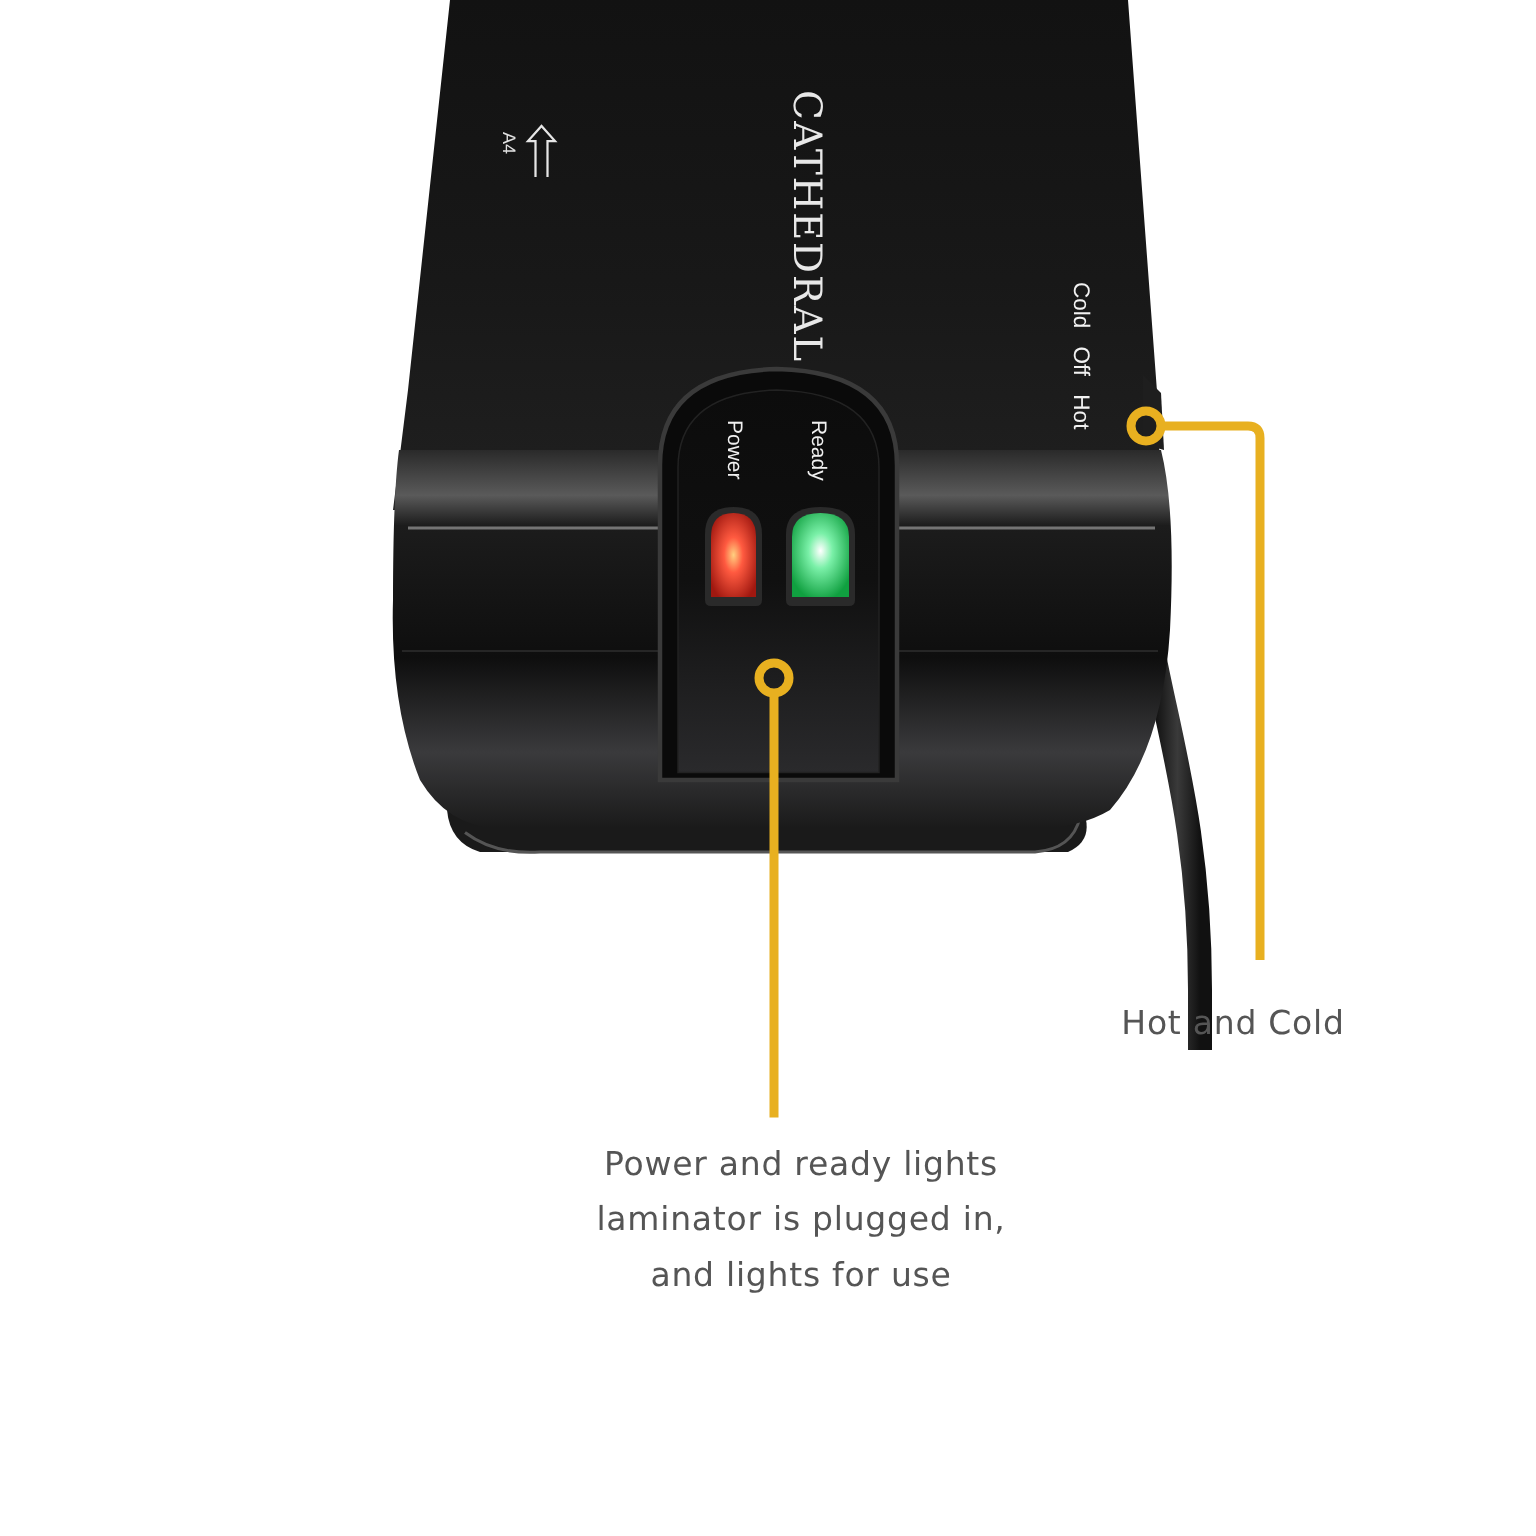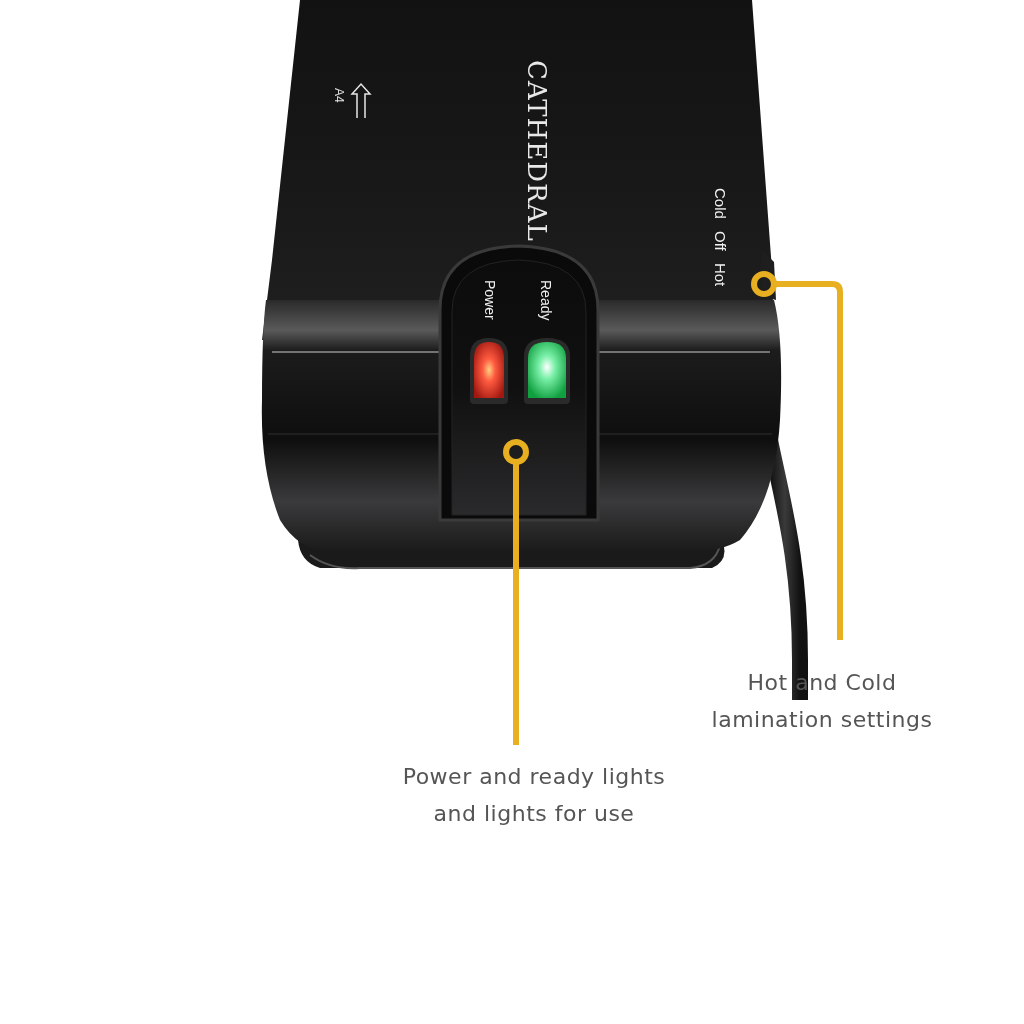--- a/index.html
+++ b/index.html
@@ -106,21 +106,21 @@
   <div class="brand">CATHEDRAL</div>
   <div class="a4">A4</div>
 
   <div class="led-label" style="left:482px; top:280px;">Power</div>
   <div class="led-label" style="left:538px; top:280px;">Ready</div>
 
   <div class="switch-labels">Cold Off Hot</div>
 
   <div class="caption" style="left:682px; top:664px; width:280px;">
     <span>Hot and Cold</span>
-    <span>lamination settings</span>
   </div>
 
   <div class="caption" style="left:364px; top:758px; width:340px;">
     <span>Power and ready lights</span>
+    <span>laminator is plugged in,</span>
     <span>and lights for use</span>
   </div>
 
 </div>
 
 </body></html>

